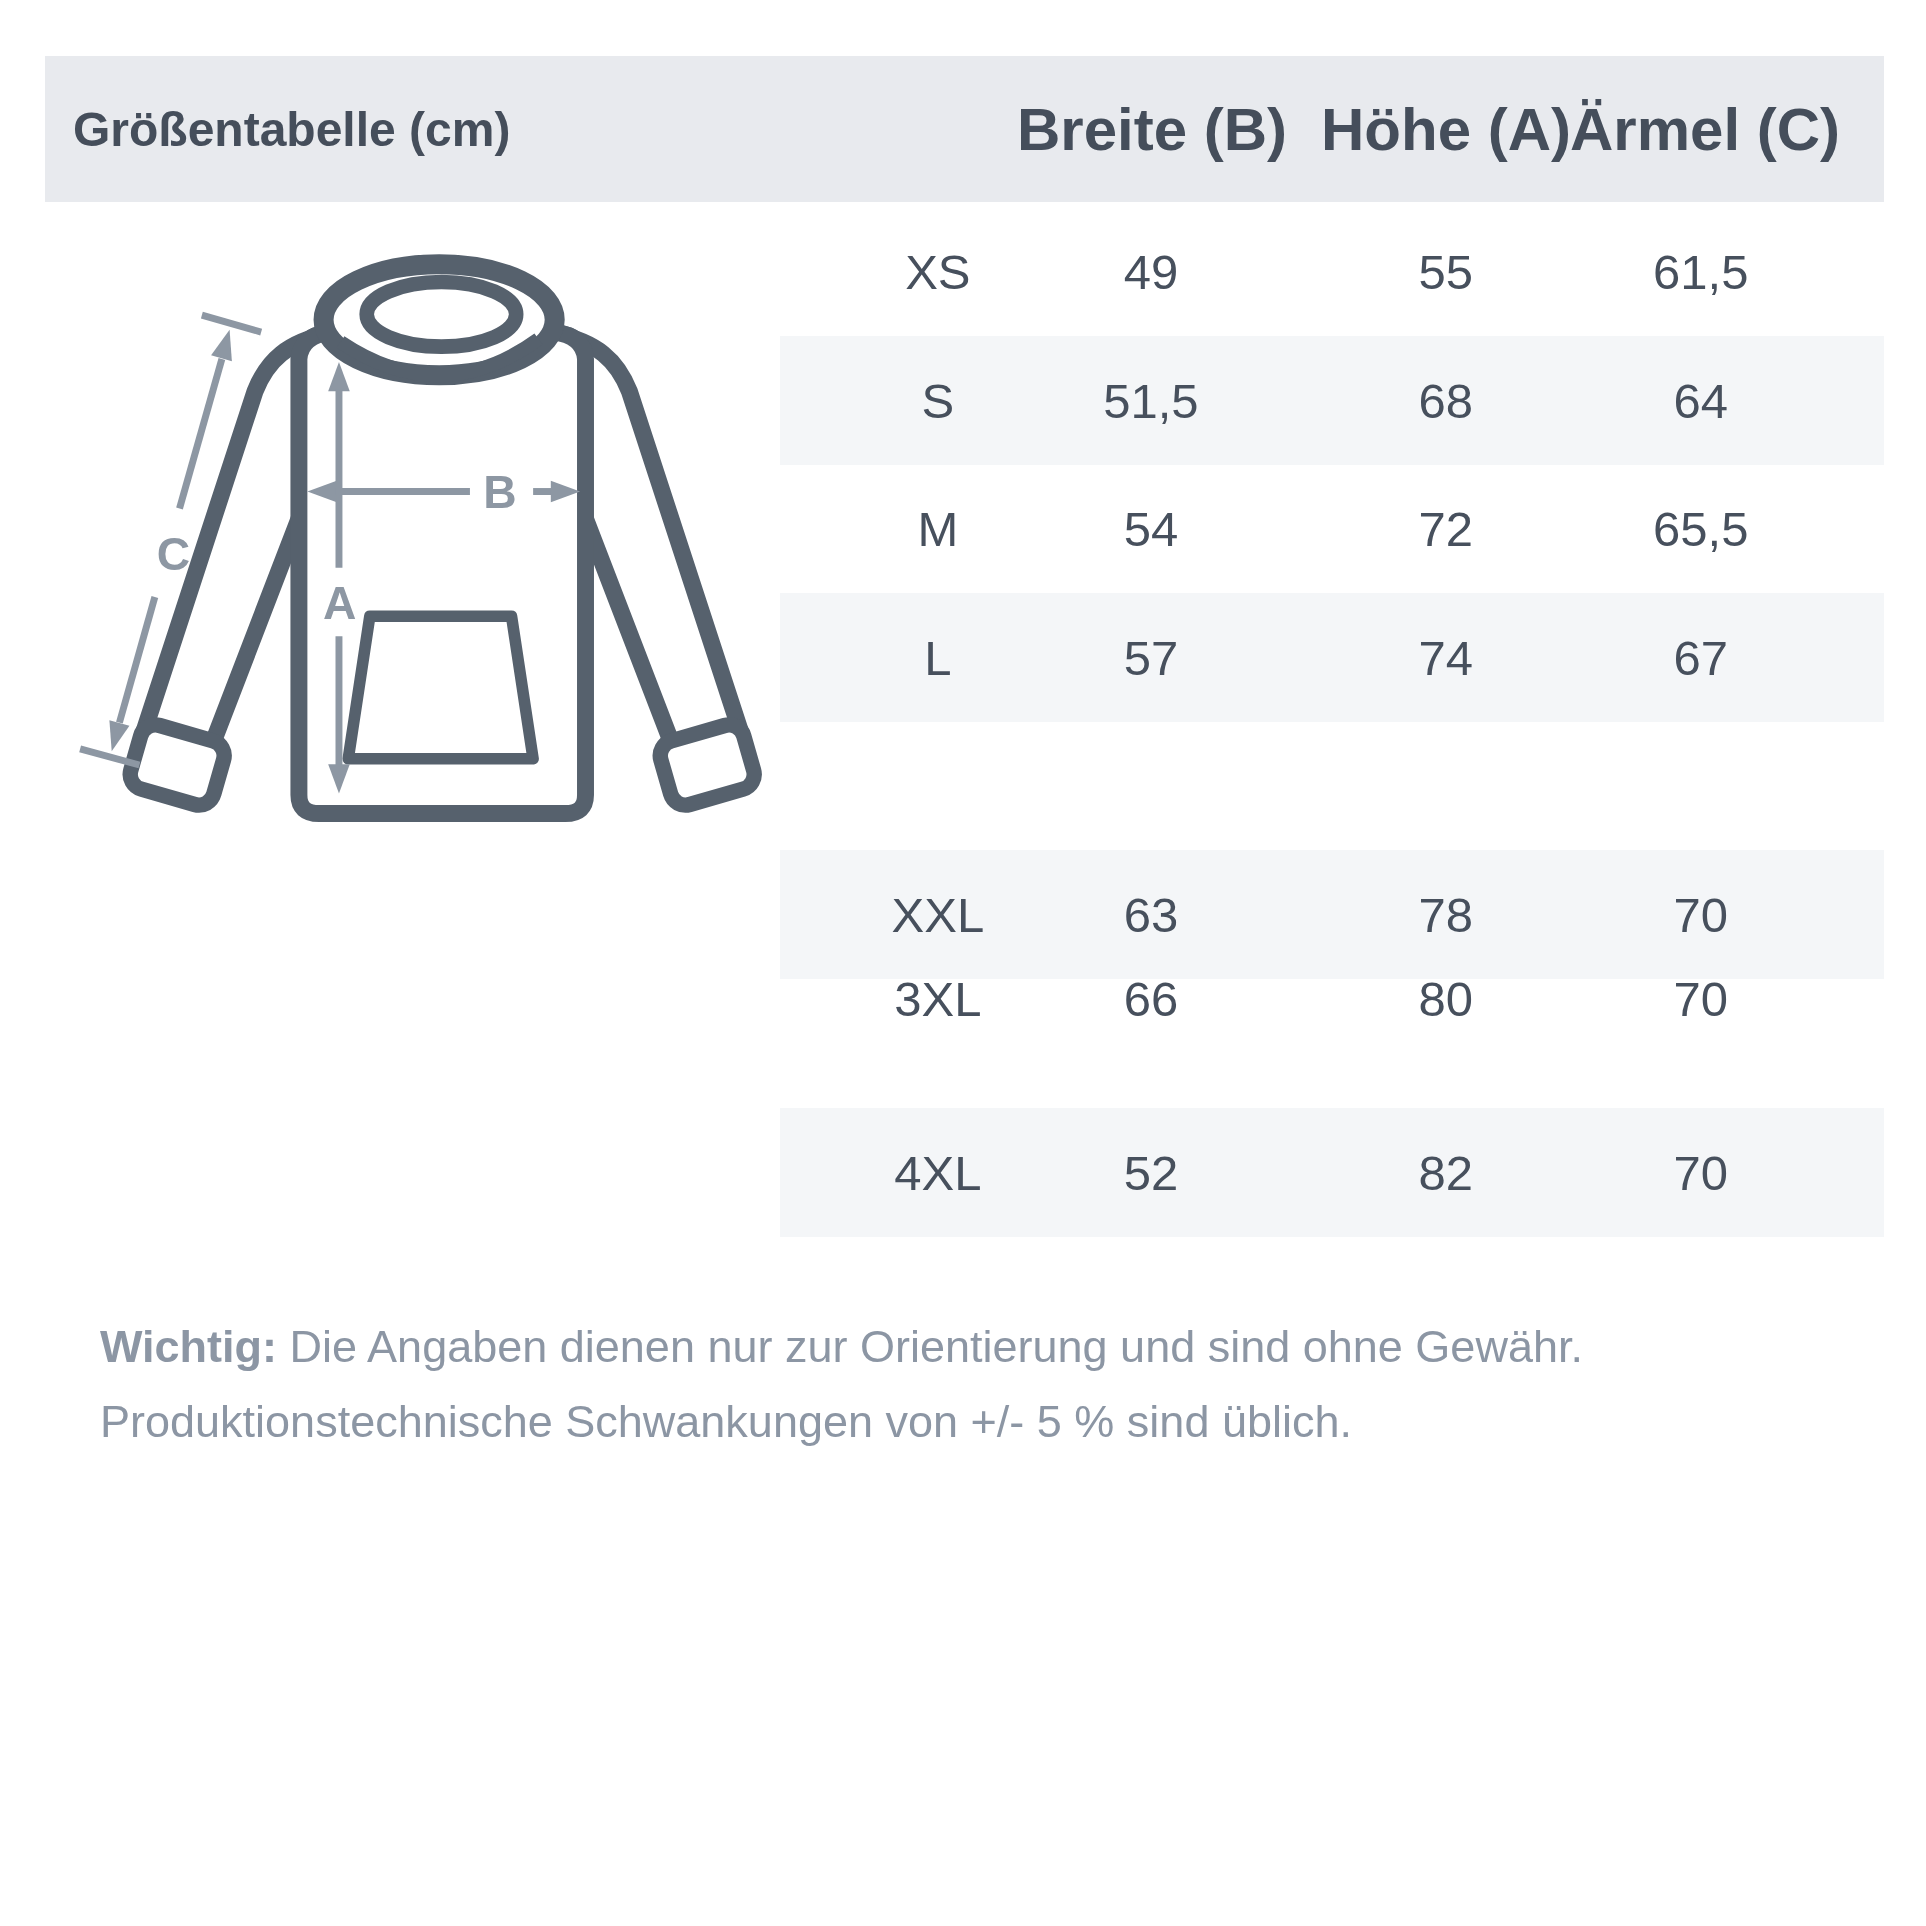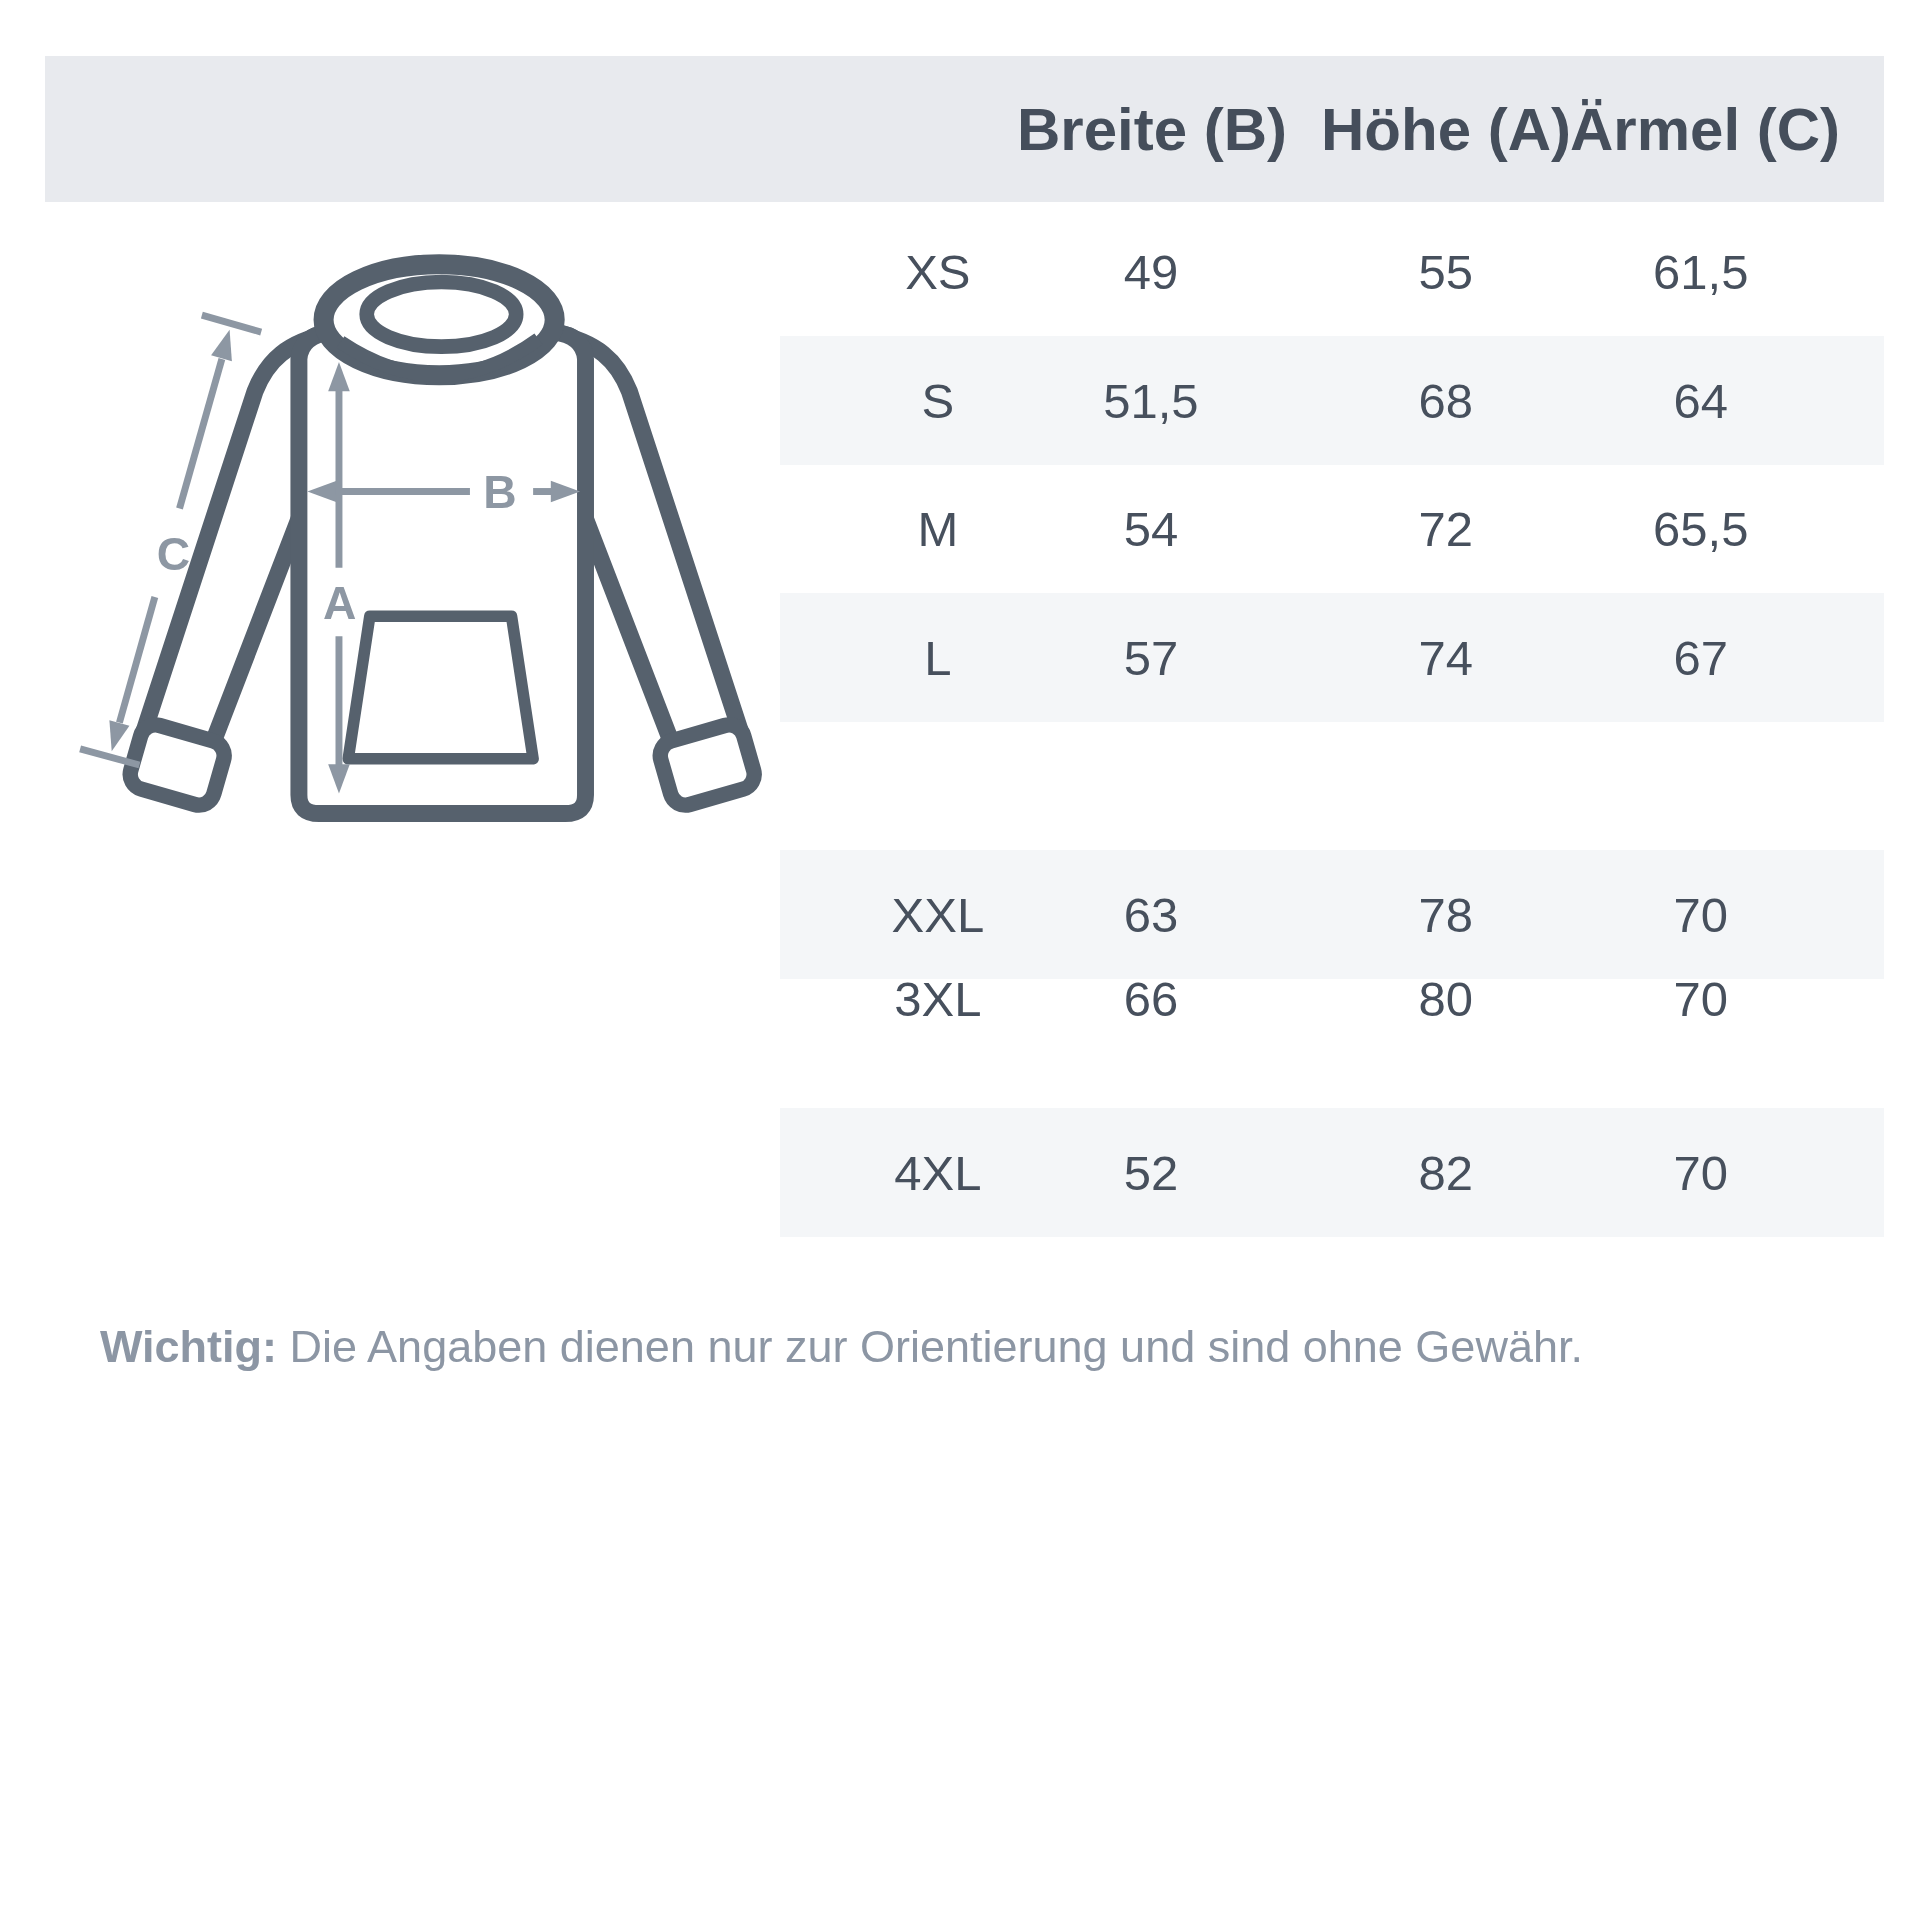--- a/index.html
+++ b/index.html
@@ -47,20 +47,21 @@
     font-family:"Liberation Sans","DejaVu Sans",sans-serif;
     font-size:60px;font-weight:bold;fill:#8D97A3;text-anchor:middle;
   }
 </style>
 </head>
 <body>
 
 <div class="page">
 
   <div class="header-bar">
+    <div class="header-title">Größentabelle (cm)</div>
     <div class="header-col hc-breite">Breite (B)</div>
     <div class="header-col hc-hoehe">Höhe (A)</div>
     <div class="header-col hc-aermel">Ärmel (C)</div>
   </div>
 
   <svg class="diagram-svg" viewBox="0 0 2500 2500" xmlns="http://www.w3.org/2000/svg">
 
     <path class="outline" stroke-width="22" d="M 430 432 C 372 444 347 468 331 508 L 186 952 L 264 996 L 394 658 L 394 450 Q 400 434 430 432 Z"></path>
     <g transform="translate(1148,0) scale(-1,1)">
       <path class="outline" stroke-width="22" d="M 430 432 C 372 444 347 468 331 508 L 186 952 L 264 996 L 394 658 L 394 450 Q 400 434 430 432 Z"></path>
@@ -148,16 +149,16 @@
       <span class="cell c-aermel">70</span>
     </div>
     <div class="row striped" style="top:901px">
       <span class="cell c-size">4XL</span>
       <span class="cell c-breite">52</span>
       <span class="cell c-hoehe">82</span>
       <span class="cell c-aermel">70</span>
     </div>
   </div>
 
-  <p class="note"><b>Wichtig:</b><span> Die Angaben dienen nur zur Orientierung und sind ohne Gewähr.</span><br></p>
+  <p class="note"><b>Wichtig:</b><span> Die Angaben dienen nur zur Orientierung und sind ohne Gewähr.</span><br><span>Produktionstechnische Schwankungen von +/- 5 % sind üblich.</span></p>
 
 </div>
 
 
 </body></html>

